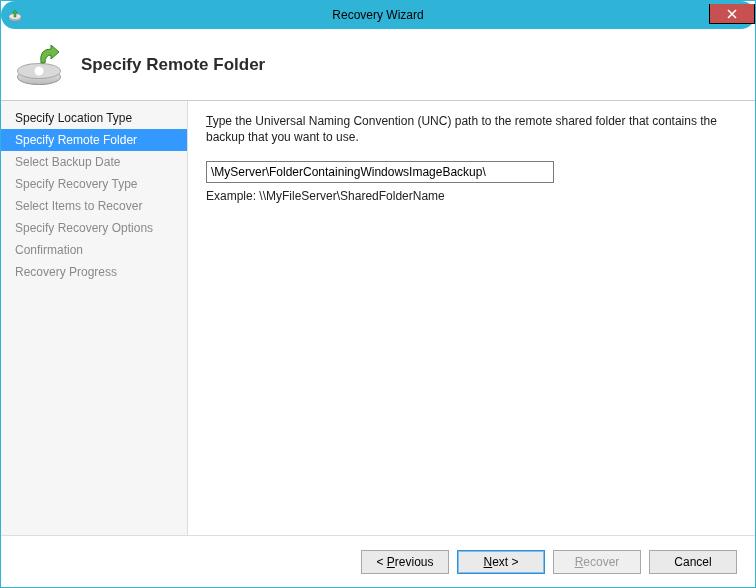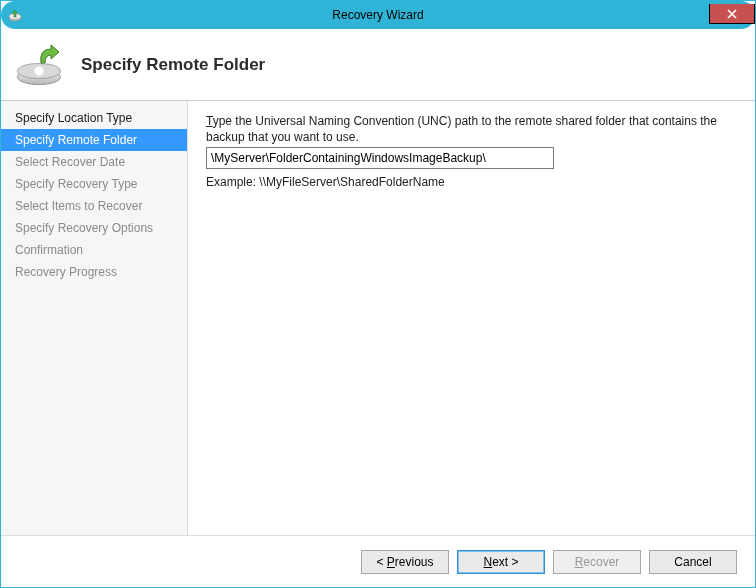--- a/index.html
+++ b/index.html
@@ -118,21 +118,21 @@
   .main {
     flex: 1;
     padding: 12px 18px 10px 18px;
     display: flex;
     flex-direction: column;
     color: #222;
   }
   .instruction {
     font-size: 12px;
     line-height: 1.35;
-    margin-bottom: 2px;
+    margin-bottom: 16px;
   }
   .instruction .underline { text-decoration: underline; }
   .path-input {
     width: 348px;
     border: 1px solid #7a7a7a;
     padding: 2px 4px;
     font-size: 12px;
     font-family: inherit;
     height: 22px;
   }
@@ -202,21 +202,21 @@
     </div>
     <h1>Specify Remote Folder</h1>
   </div>
 
   <div class="body">
 
     <div class="sidebar" id="sidebar">
 
         <div class="sidebar-item enabled">Specify Location Type</div>
         <div class="sidebar-item current">Specify Remote Folder</div>
-        <div class="sidebar-item disabled">Select Recover Date</div>
+        <div class="sidebar-item disabled">Select Backup Date</div>
         <div class="sidebar-item disabled">Specify Recovery Type</div>
         <div class="sidebar-item disabled">Select Items to Recover</div>
         <div class="sidebar-item disabled">Specify Recovery Options</div>
         <div class="sidebar-item disabled">Confirmation</div>
         <div class="sidebar-item disabled">Recovery Progress</div>
       </div>
 
     <div class="main">
       <div class="instruction">
         <span class="underline">T</span><span>ype the Universal Naming Convention (UNC) path to the remote shared folder that contains the backup that you want to use.</span>

